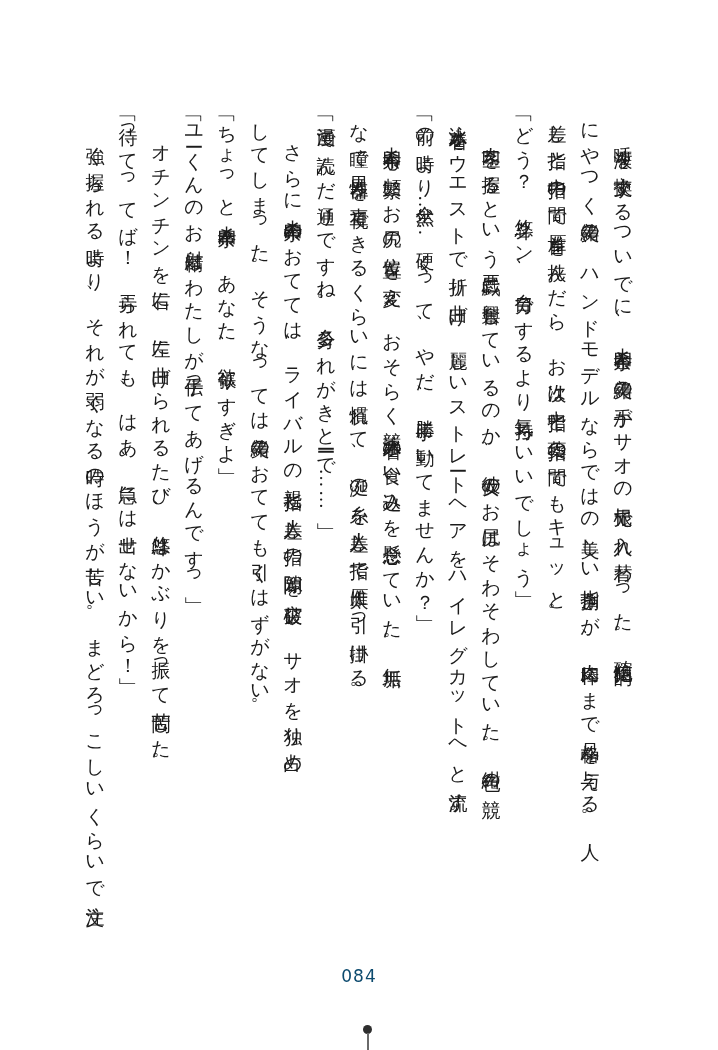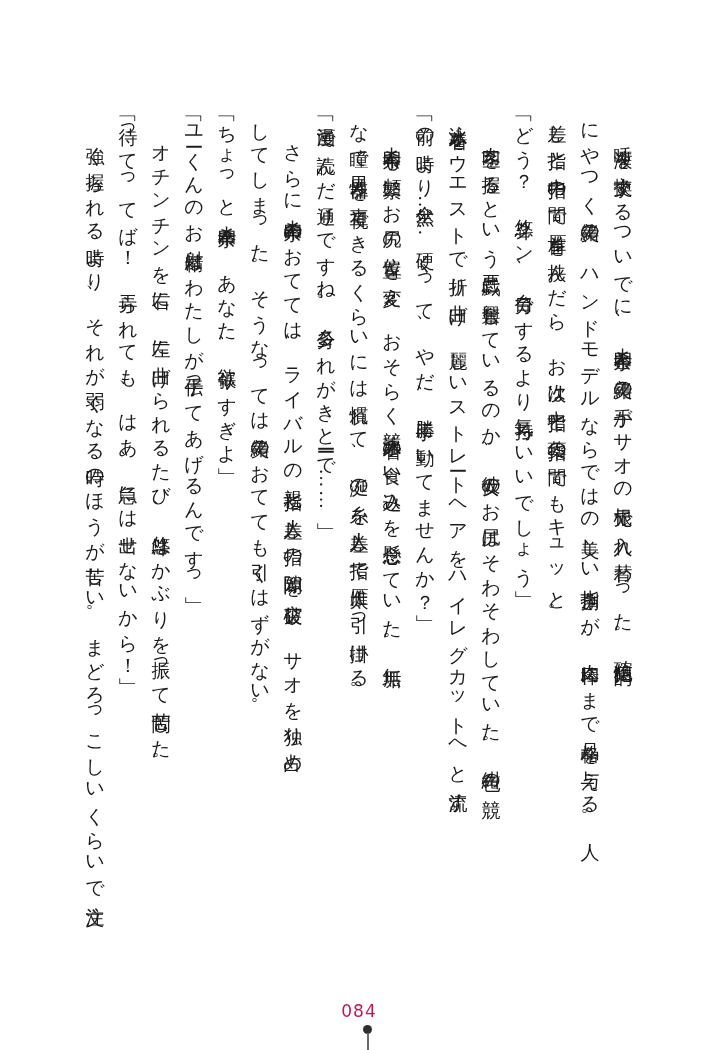--- a/index.html
+++ b/index.html
@@ -29,28 +29,28 @@
     letter-spacing: 2.5px;
     color: #1b1b1b;
     text-align: start;
   }
   .tcol {
     
     white-space: pre;
   }
   .page-num {
     position: absolute;
-    top: 1001px;
+    top: 966px;
     left: 0;
     width: 100%;
     text-align: center;
     font-family: "DejaVu Sans", "Liberation Sans", sans-serif;
     font-size: 17px;
     letter-spacing: 1px;
-    color: #be185d;
+    color: #0c4a6e;
   }
   .binding-mark {
     position: absolute;
     left: 0;
     top: 1023px;
     width: 100%;
     height: 27px;
     pointer-events: none;
   }
   .binding-mark .dot {

